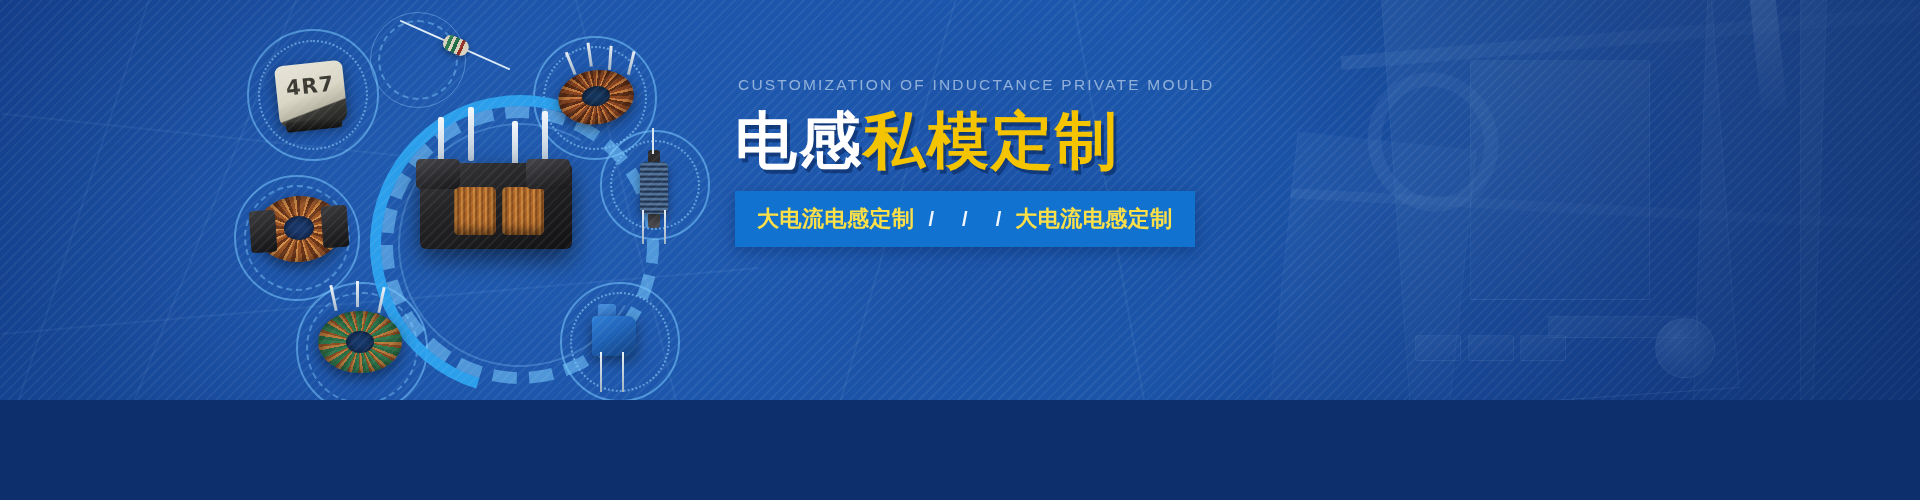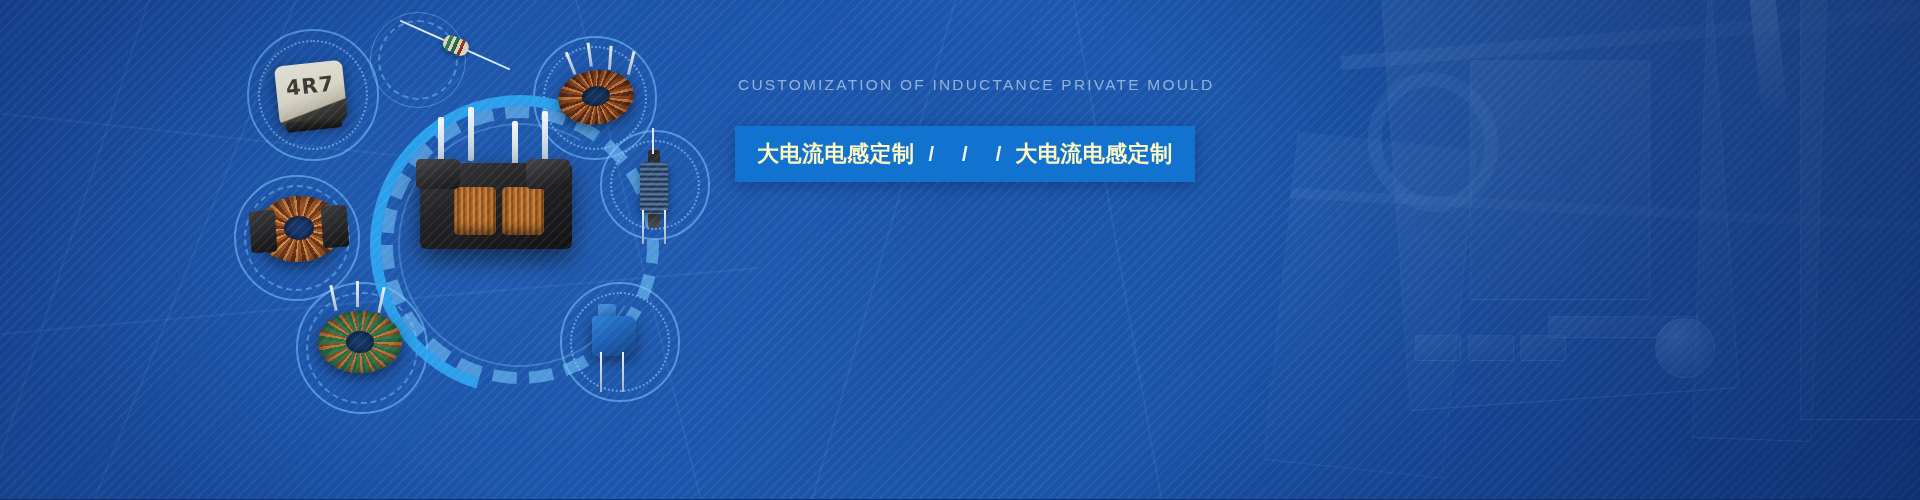--- a/index.html
+++ b/index.html
@@ -6,21 +6,21 @@
   * { margin:0; padding:0; box-sizing:border-box; }
   html, body {
     width:1920px; height:500px;
     overflow:hidden;
     background:#0d2f6b;
     font-family:"Liberation Sans", "DejaVu Sans", sans-serif;
   }
 
   .banner {
     position:relative;
-    width:1920px; height:499px;
+    width:1920px; height:400px;
     overflow:hidden;
     background:
       radial-gradient(ellipse 900px 600px at 24% 45%, rgba(38,96,178,0.55) 0%, rgba(23,64,140,0.25) 55%, rgba(16,48,112,0) 80%),
       linear-gradient(115deg, #17489c 0%, #1a55ad 22%, #1d5cb5 42%, #1b55a9 60%, #17499c 78%, #143f8c 100%);
   }
 
   
   .factory {
     position:absolute; inset:0;
     opacity:0.55;
@@ -369,21 +369,21 @@
     margin-top:18px;
     display:inline-flex;
     align-items:center;
     gap:0;
     background:#1272cf;
     padding:13px 22px;
     white-space:nowrap;
     box-shadow:0 4px 14px rgba(5,30,75,0.35);
   }
   .feature-bar .fitem {
-    color:#fef9c3;
+    color:#fde047;
     font-size:22px;
     font-weight:700;
     letter-spacing:0.5px;
     font-family:"DejaVu Sans", "Liberation Sans", sans-serif;
   }
   .feature-bar .fsep {
     color:#ffffff;
     font-size:20px;
     font-weight:700;
     padding:0 14px;
@@ -514,20 +514,23 @@
     <div class="lead b2"></div>
   </div>
 
   <div class="hatch"></div>
   <div class="vignette"></div>
 
   <div class="text-block">
 
     <div class="eng-tagline">CUSTOMIZATION OF INDUCTANCE PRIVATE MOULD</div>
 
+    <div class="headline">
+      <span class="hl-white">电感</span><span class="hl-gold">私模定制</span>
+    </div>
 
     <div class="feature-bar">
       <span class="fitem">大电流电感定制</span>
       <span class="fsep">/</span>
       <span class="fsep">/</span>
       <span class="fsep">/</span>
       <span class="fitem">大电流电感定制</span>
     </div>
 
 

